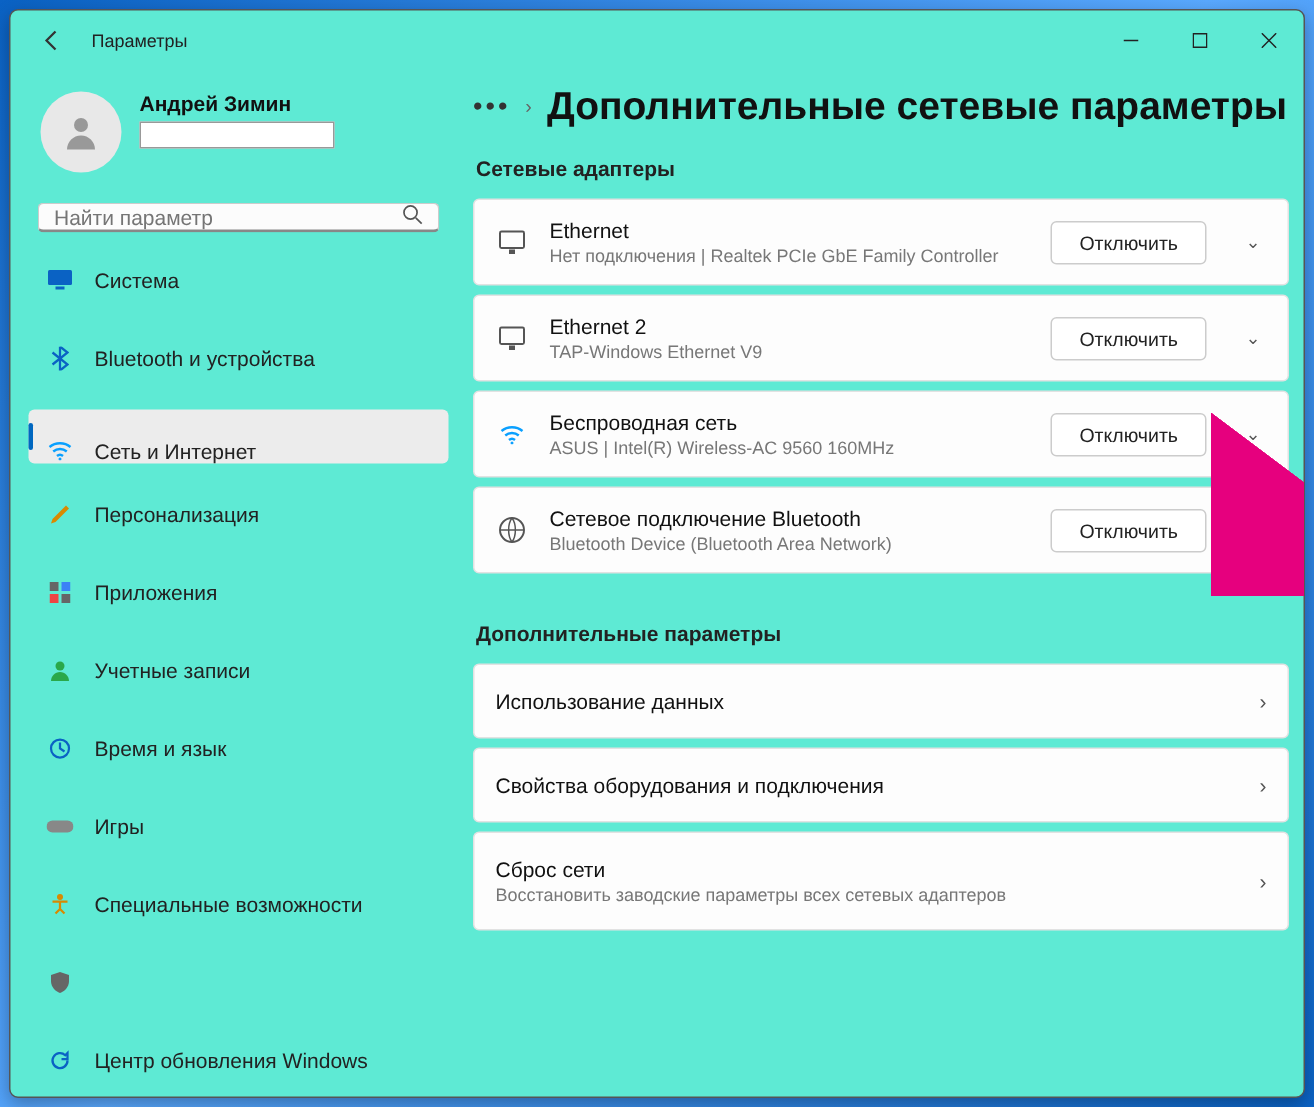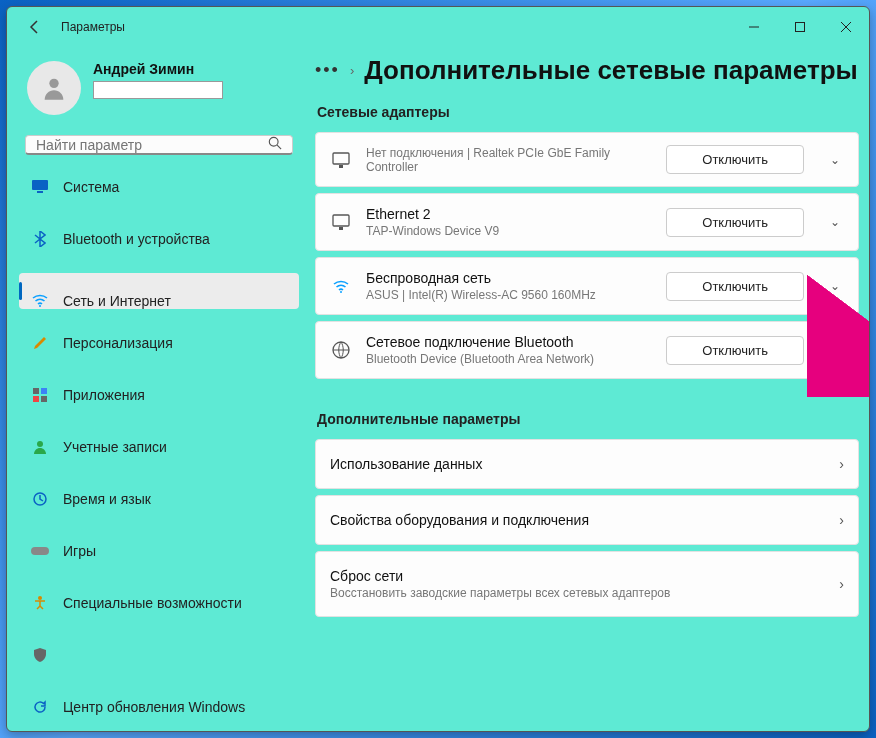--- a/index.html
+++ b/index.html
@@ -30,21 +30,21 @@
 .breadcrumb { display: flex; align-items: center; gap: 10px; margin-bottom: 18px; }
 .breadcrumb .dots { font-size: 18px; color: #333; letter-spacing: 2px; }
 .breadcrumb .chev { color: #666; font-size: 13px; }
 .breadcrumb .ptitle { font-size: 26px; font-weight: 600; color: #111; white-space: nowrap; }
 .section-label { font-size: 14px; font-weight: 600; color: #222; margin: 8px 0 12px 2px; }
 .card { border: 1px solid #e2e2e2; border-radius: 4px; background: #fdfdfd; margin-bottom: 6px; display: flex; align-items: center; padding: 12px 14px; gap: 14px; }
 .card .cicon { width: 22px; display: flex; align-items: center; justify-content: center; color: #444; }
 .card .ctxt { flex: 1; display: flex; flex-direction: column; gap: 2px; }
 .card .ctitle { font-size: 14px; color: #111; }
 .card .csub { font-size: 12px; color: #777; }
-.card .cbtn { border: 1px solid #ccc; background: #fff; border-radius: 4px; padding: 6px 35px; font-size: 13px; color: #222; }
+.card .cbtn { border: 1px solid #ccc; background: #fff; border-radius: 4px; padding: 6px 18px; font-size: 13px; color: #222; }
 .card .expand { width: 18px; text-align: center; color: #555; font-size: 12px; margin-left: 8px; }
 .row { border: 1px solid #e2e2e2; border-radius: 4px; background: #fdfdfd; margin-bottom: 6px; display: flex; align-items: center; padding: 16px 14px; gap: 14px; }
 .row .rtxt { flex: 1; display: flex; flex-direction: column; gap: 2px; }
 .row .rtitle { font-size: 14px; color: #111; }
 .row .rsub { font-size: 12px; color: #777; }
 .row .chev2 { color: #555; font-size: 14px; }
 .arrow-overlay { position: absolute; pointer-events: none; }
 
 .ic-system { color: #0a62c4; } .ic-bt { color: #0a62c4; } .ic-net { color: #0aa0ff; }
 .ic-pers { color: #d88a00; } .ic-app { color: #666; } .ic-acc { color: #2aa84a; }
@@ -219,35 +219,36 @@
       <div class="section-label">Сетевые адаптеры</div>
       <div id="adapters">
           <div class="card">
             <div class="cicon">
               <svg width="20" height="18" viewBox="0 0 20 18">
                 <rect x="2" y="2" width="16" height="11" rx="1" stroke="#555" fill="none" stroke-width="1.3"></rect>
                 <rect x="8" y="14" width="4" height="3" fill="#555"></rect>
               </svg>
             </div>
             <div class="ctxt">
+              <div class="ctitle">Ethernet</div>
               <div class="csub">Нет подключения | Realtek PCIe GbE Family Controller</div>
             </div>
             <button class="cbtn">Отключить</button>
             <div class="expand">⌄</div>
           </div>
           <div class="card">
             <div class="cicon">
               <svg width="20" height="18" viewBox="0 0 20 18">
                 <rect x="2" y="2" width="16" height="11" rx="1" stroke="#555" fill="none" stroke-width="1.3"></rect>
                 <rect x="8" y="14" width="4" height="3" fill="#555"></rect>
               </svg>
             </div>
             <div class="ctxt">
               <div class="ctitle">Ethernet 2</div>
-              <div class="csub">TAP-Windows Device V9</div>
+              <div class="csub">TAP-Windows Ethernet V9</div>
             </div>
             <button class="cbtn">Отключить</button>
             <div class="expand">⌄</div>
           </div>
           <div class="card">
             <div class="cicon">
               <svg width="16" height="14" viewBox="0 0 16 14">
                 <path d="M1 5a11 11 0 0114 0M3.5 8a7 7 0 019 0M6 11a3 3 0 014 0" stroke="#0aa0ff" stroke-width="1.6" fill="none"></path>
                 <circle cx="8" cy="13" r="1" fill="#0aa0ff"></circle>
               </svg>

